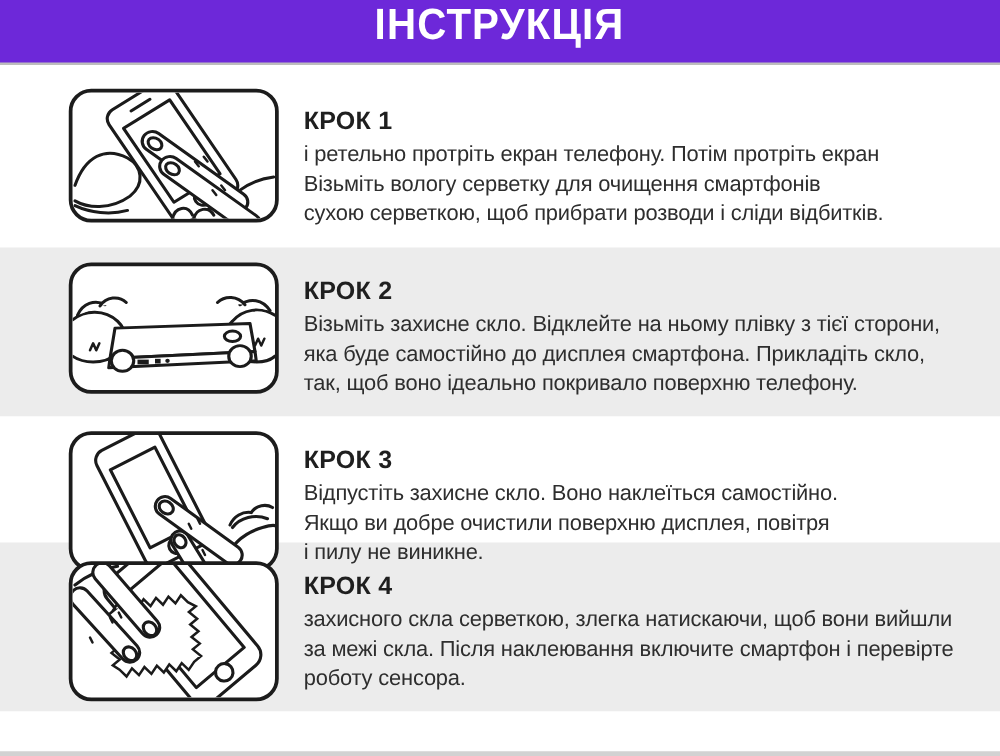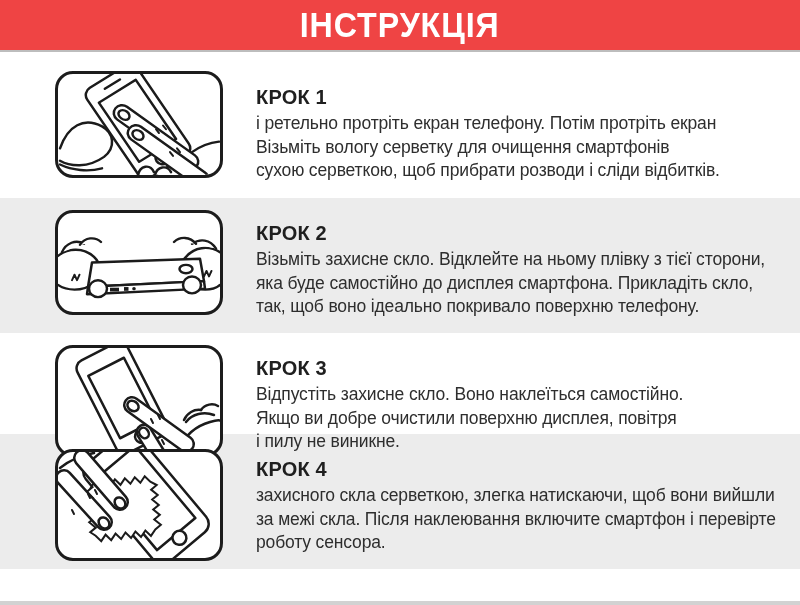--- a/index.html
+++ b/index.html
@@ -4,23 +4,23 @@
 <style>
   html,body{margin:0;padding:0;}
   body{
     width:800px;height:605px;overflow:hidden;position:relative;
     background:#ffffff;
     font-family:"Liberation Sans","DejaVu Sans",sans-serif;
     -webkit-font-smoothing:antialiased;
   }
   
   .banner{
-    height:52px;background:#ef4444;box-sizing:border-box;
+    height:52px;background:#6d28d9;box-sizing:border-box;
     border-bottom:2px solid #bdbdbd;
-    display:flex;align-items:center;justify-content:center;
+    display:flex;align-items:flex-start;justify-content:center;
   }
   .banner-title{
     color:#ffffff;font-size:35px;font-weight:bold;letter-spacing:1px;
     transform:scaleX(.92);
   }
   
   .step{display:flex;box-sizing:border-box;padding:12px 16px 0 55px;}
   .s1{height:146px;}
   .s2{height:135px;background:#ececec;}
   .s3{height:101px;}
@@ -28,21 +28,21 @@
   .illus{
     width:162px;flex:none;background:#fff;
     border:3px solid #1c1c1c;border-radius:18px;
     overflow:hidden;box-sizing:content-box;
   }
   .s1 .illus{height:101px;margin-top:7px;}
   .s2 .illus{height:99px;}
   .s3 .illus{height:106px;}
   .s4 .illus{height:106px;margin-top:3px;}
   .illus svg{display:block;width:100%;height:100%;}
-  .content{margin-left:33px;padding-top:12px;}
+  .content{margin-left:20px;padding-top:12px;}
   .s1 .content{padding-top:22px;}
   .step-title{
     font-size:20px;font-weight:bold;color:#1f1f1f;
     margin-bottom:3px;letter-spacing:.2px;
   }
   .step-line{
     font-size:17.5px;color:#2e2e2e;line-height:23.5px;
     white-space:nowrap;letter-spacing:-.15px;
   }
   

